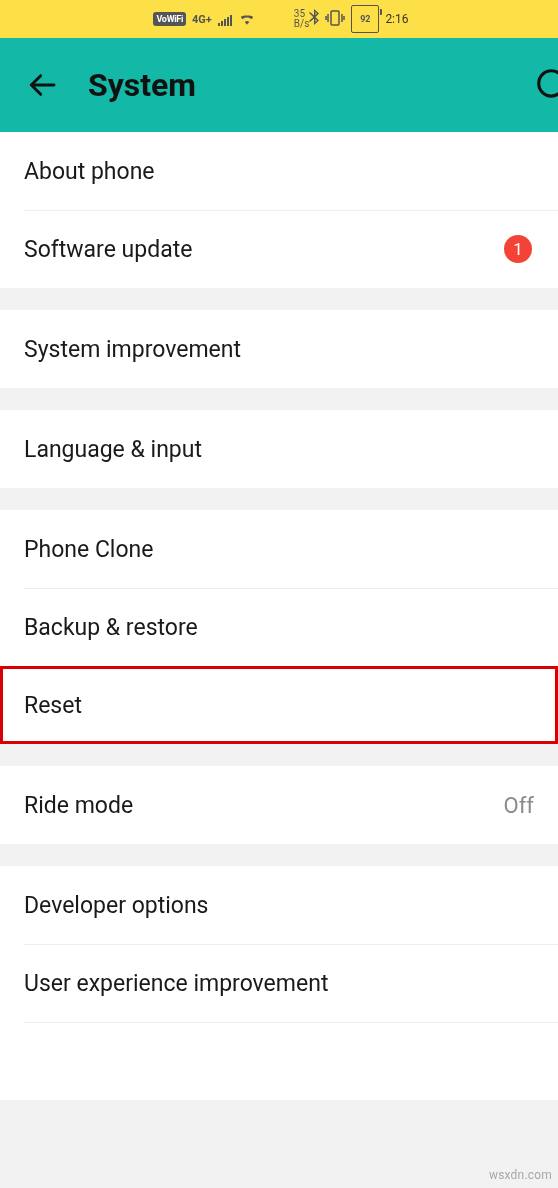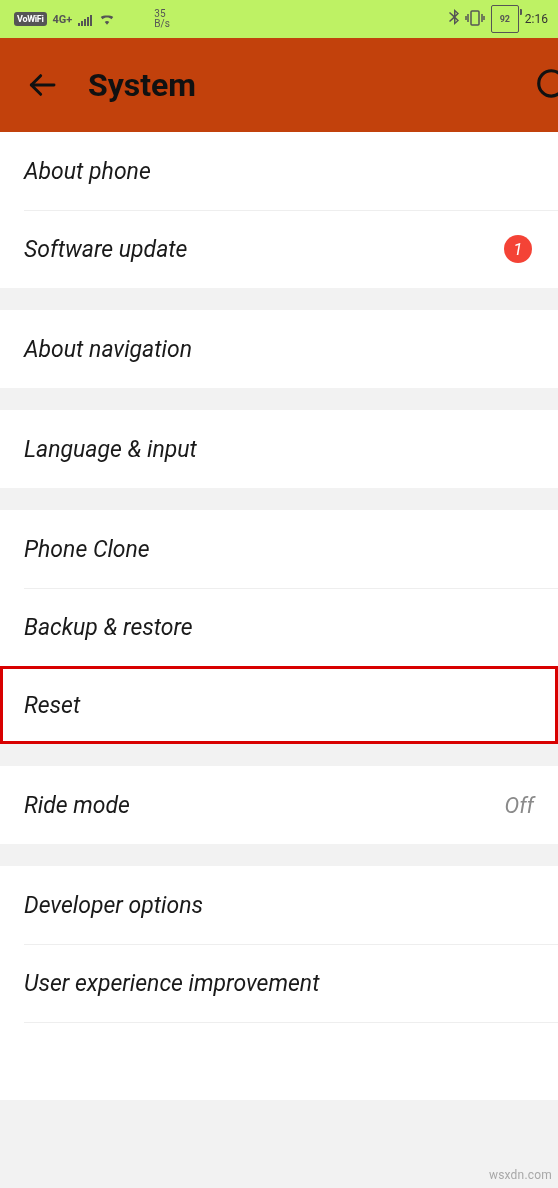--- a/index.html
+++ b/index.html
@@ -16,24 +16,24 @@
     width: 558px;
     height: 1188px;
     background: #f2f2f2;
     display: flex;
     flex-direction: column;
     position: relative;
   }
   
   .status-bar {
     height: 38px;
-    background: #bef264;
+    background: #fde047;
     display: flex;
     align-items: center;
-    justify-content: space-between;
+    justify-content: center;
     padding: 0 10px 0 14px;
     font-size: 15px;
     color: #333;
   }
   .status-left, .status-right { display: flex; align-items: center; gap: 6px; }
   .vowifi {
     font-size: 9px;
     font-weight: 700;
     color: #fff;
     background: #555;
@@ -62,21 +62,21 @@
   }
   .battery::after {
     content:""; position:absolute; right:-4px; top:3px;
     width:2px; height:6px; background:#555; border-radius:0 1px 1px 0;
   }
   .clock { font-size: 12px; color:#333; }
 
   
   .header {
     height: 94px;
-    background: #c2410c;
+    background: #14b8a6;
     display: flex;
     align-items: center;
     padding: 0 10px 0 20px;
     gap: 24px;
   }
   .back-btn {
     width: 44px; height: 44px;
     display:flex; align-items:center; justify-content:center;
     cursor: pointer;
   }
@@ -88,21 +88,21 @@
   }
   .search-btn {
     width: 44px; height:44px;
     display:flex; align-items:center; justify-content:flex-end;
     cursor:pointer;
     margin-right:-24px;
     overflow:hidden;
   }
 
   
-  .content { flex:1; overflow:hidden;font-style:italic; }
+  .content { flex:1; overflow:hidden; }
   .section { background:#fff; }
   .gap { height: 22px; background:#f2f2f2; }
   .row {
     min-height: 78px;
     display:flex;
     align-items:center;
     padding: 0 24px;
     font-size: 23px;
     color:#1a1a1a;
     position:relative;
@@ -208,21 +208,21 @@
       </div>
       <div class="row">
         <span class="label">Software update</span>
         <span class="badge">1</span>
       </div>
     </div>
     <div class="gap"></div>
 
     <div class="section">
       <div class="row">
-        <span class="label">About navigation</span>
+        <span class="label">System improvement</span>
       </div>
     </div>
     <div class="gap"></div>
 
     <div class="section">
       <div class="row">
         <span class="label">Language &amp; input</span>
       </div>
     </div>
     <div class="gap"></div>

